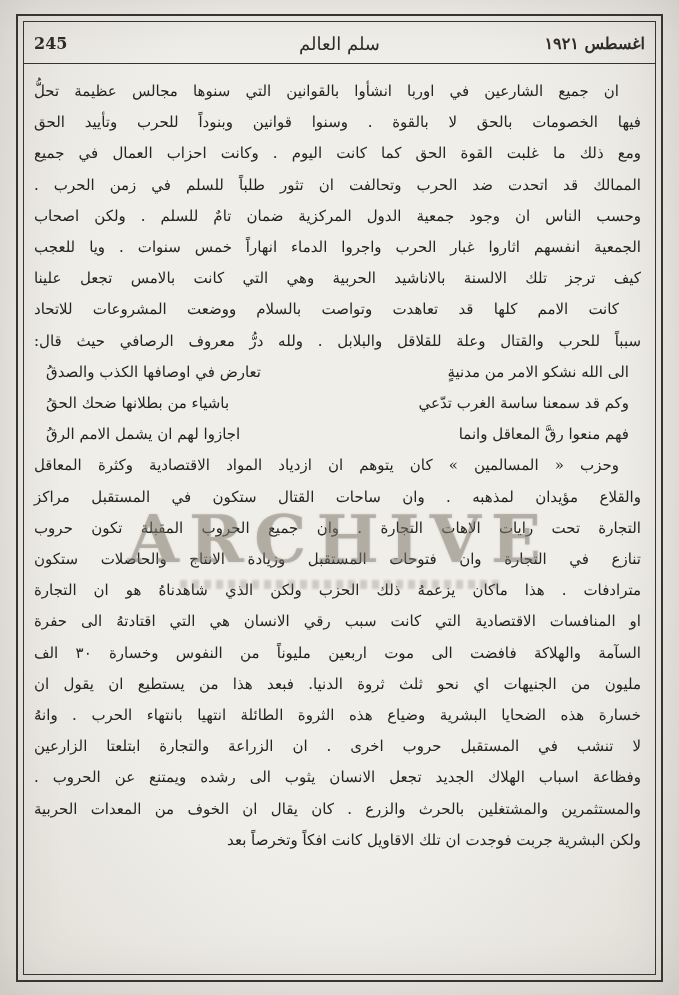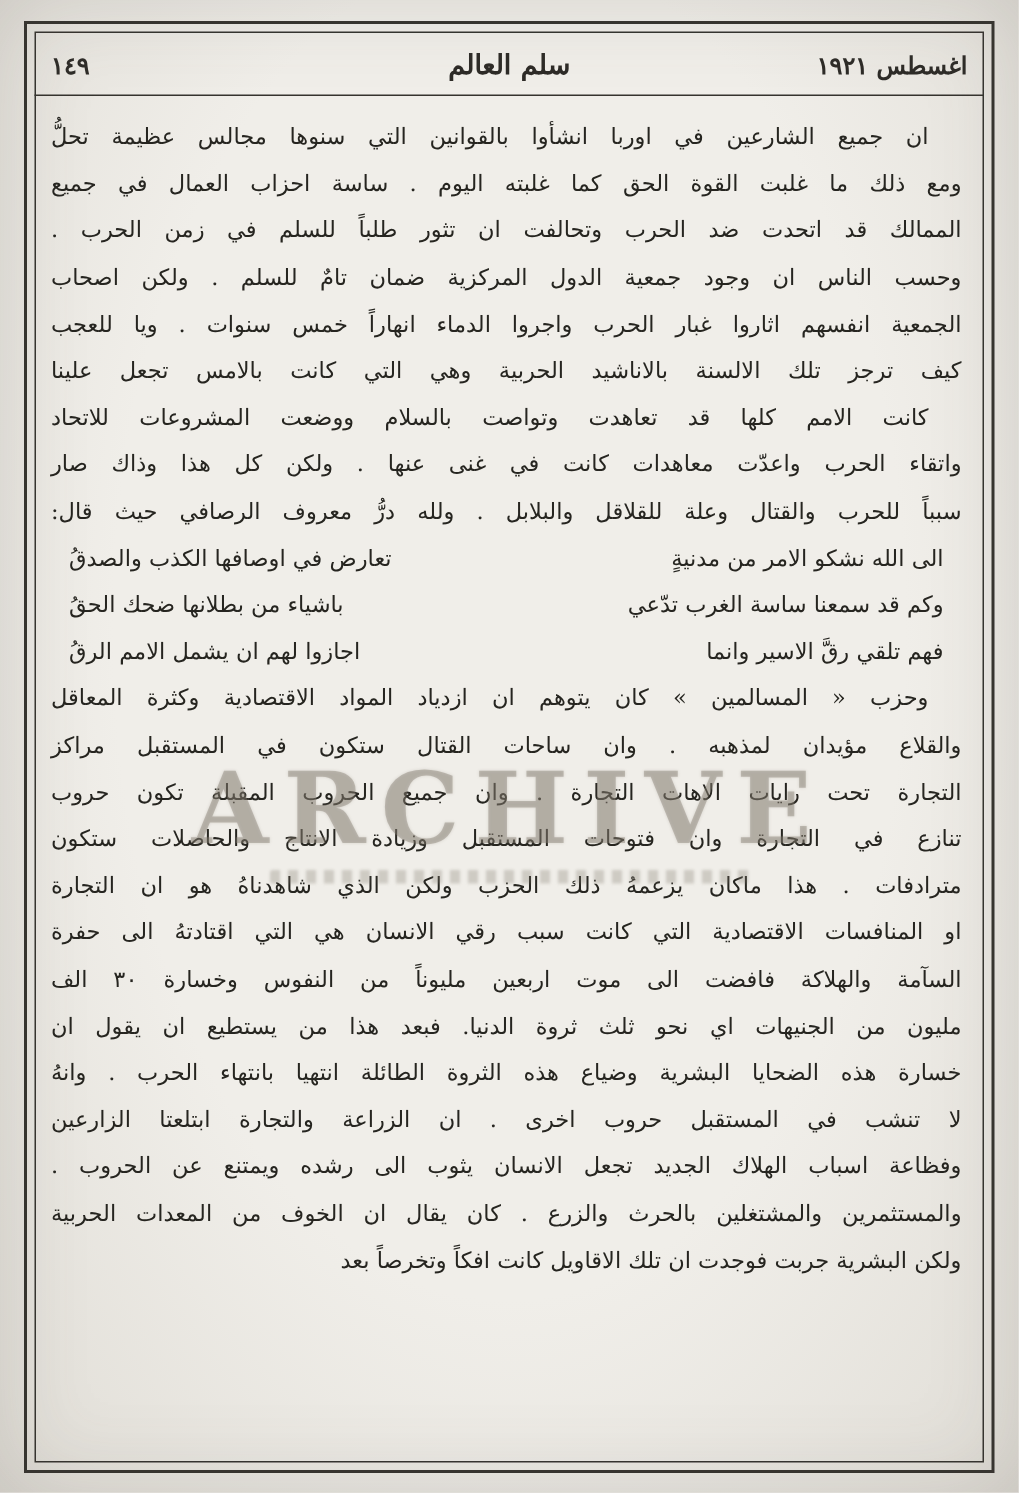--- a/index.html
+++ b/index.html
@@ -20,21 +20,21 @@
     position:absolute;left:23px;right:23px;top:21px;bottom:20px;
     border:1px solid #35332e;
   }
   .header{
     position:absolute;left:34px;right:34px;top:29px;height:28px;
     direction:rtl;display:flex;align-items:center;justify-content:space-between;
     font-size:16px;color:#2e2c28;
   }
   .header .h-title{
     position:absolute;left:50%;transform:translateX(-50%);
-    font-weight:bold;font-size:18px;letter-spacing:.5px;
+    font-weight:normal;font-size:18px;letter-spacing:.5px;
   }
   .header .h-date,.header .h-num{font-size:16px;font-weight:bold}
   .header-rule{
     position:absolute;left:23px;right:23px;top:63px;
     border-top:1.5px solid #35332e;
   }
   .body-text{
     position:absolute;right:38px;left:34px;top:76px;
     direction:rtl;text-align:justify;
     font-size:15px;line-height:31.2px;color:#262520;
@@ -78,35 +78,40 @@
 </head>
 <body>
 
 <div class="paper"></div>
 <div class="frame-outer"></div>
 <div class="frame-inner"></div>
 
 <div class="header">
   <span class="h-date">اغسطس ١٩٢١</span>
   <span class="h-title">سلم العالم</span>
-  <span class="h-num">١٤٩</span>
+  <span class="h-num">245</span>
 </div>
 <div class="header-rule"></div>
 
 <div class="body-text">
 
     <div class="line t-indent">
       <span class="full">ان جميع الشارعين في اوربا انشأوا بالقوانين التي سنوها مجالس عظيمة تحلُّ</span>
       
       
     </div>
 
-
-    <div class="line t-line">
-      <span class="full">ومع ذلك ما غلبت القوة الحق كما غلبته اليوم . ساسة احزاب العمال في جميع</span>
+    <div class="line t-line">
+      <span class="full">فيها الخصومات بالحق لا بالقوة . وسنوا قوانين وبنوداً للحرب وتأييد الحق</span>
+      
+      
+    </div>
+
+    <div class="line t-line">
+      <span class="full">ومع ذلك ما غلبت القوة الحق كما كانت اليوم . وكانت احزاب العمال في جميع</span>
       
       
     </div>
 
     <div class="line t-line">
       <span class="full">الممالك قد اتحدت ضد الحرب وتحالفت ان تثور طلباً للسلم في زمن الحرب .</span>
       
       
     </div>
 
@@ -128,25 +133,20 @@
       
     </div>
 
 
     <div class="line t-indent">
       <span class="full">كانت الامم كلها قد تعاهدت وتواصت بالسلام ووضعت المشروعات للاتحاد</span>
       
       
     </div>
 
-    <div class="line t-line">
-      <span class="full">واتقاء الحرب واعدّت معاهدات كانت في غنى عنها . ولكن كل هذا وذاك صار</span>
-      
-      
-    </div>
 
     <div class="line t-line">
       <span class="full">سبباً للحرب والقتال وعلة للقلاقل والبلابل . ولله درُّ معروف الرصافي حيث قال:</span>
       
       
     </div>
 
     <div class="line t-verse">
 
       <span class="hemi hemi-a">الى الله نشكو الامر من مدنيةٍ</span>
@@ -154,21 +154,21 @@
     </div>
 
     <div class="line t-verse">
 
       <span class="hemi hemi-a">وكم قد سمعنا ساسة الغرب تدّعي</span>
       <span class="hemi hemi-b">باشياء من بطلانها ضحك الحقُ</span>
     </div>
 
     <div class="line t-verse">
 
-      <span class="hemi hemi-a">فهم تلقي رقَّ الاسير وانما</span>
+      <span class="hemi hemi-a">فهم منعوا رقَّ المعاقل وانما</span>
       <span class="hemi hemi-b">اجازوا لهم ان يشمل الامم الرقُ</span>
     </div>
 
     <div class="line t-indent">
       <span class="full">وحزب « المسالمين » كان يتوهم ان ازدياد المواد الاقتصادية وكثرة المعاقل</span>
       
       
     </div>
 
     <div class="line t-line">

